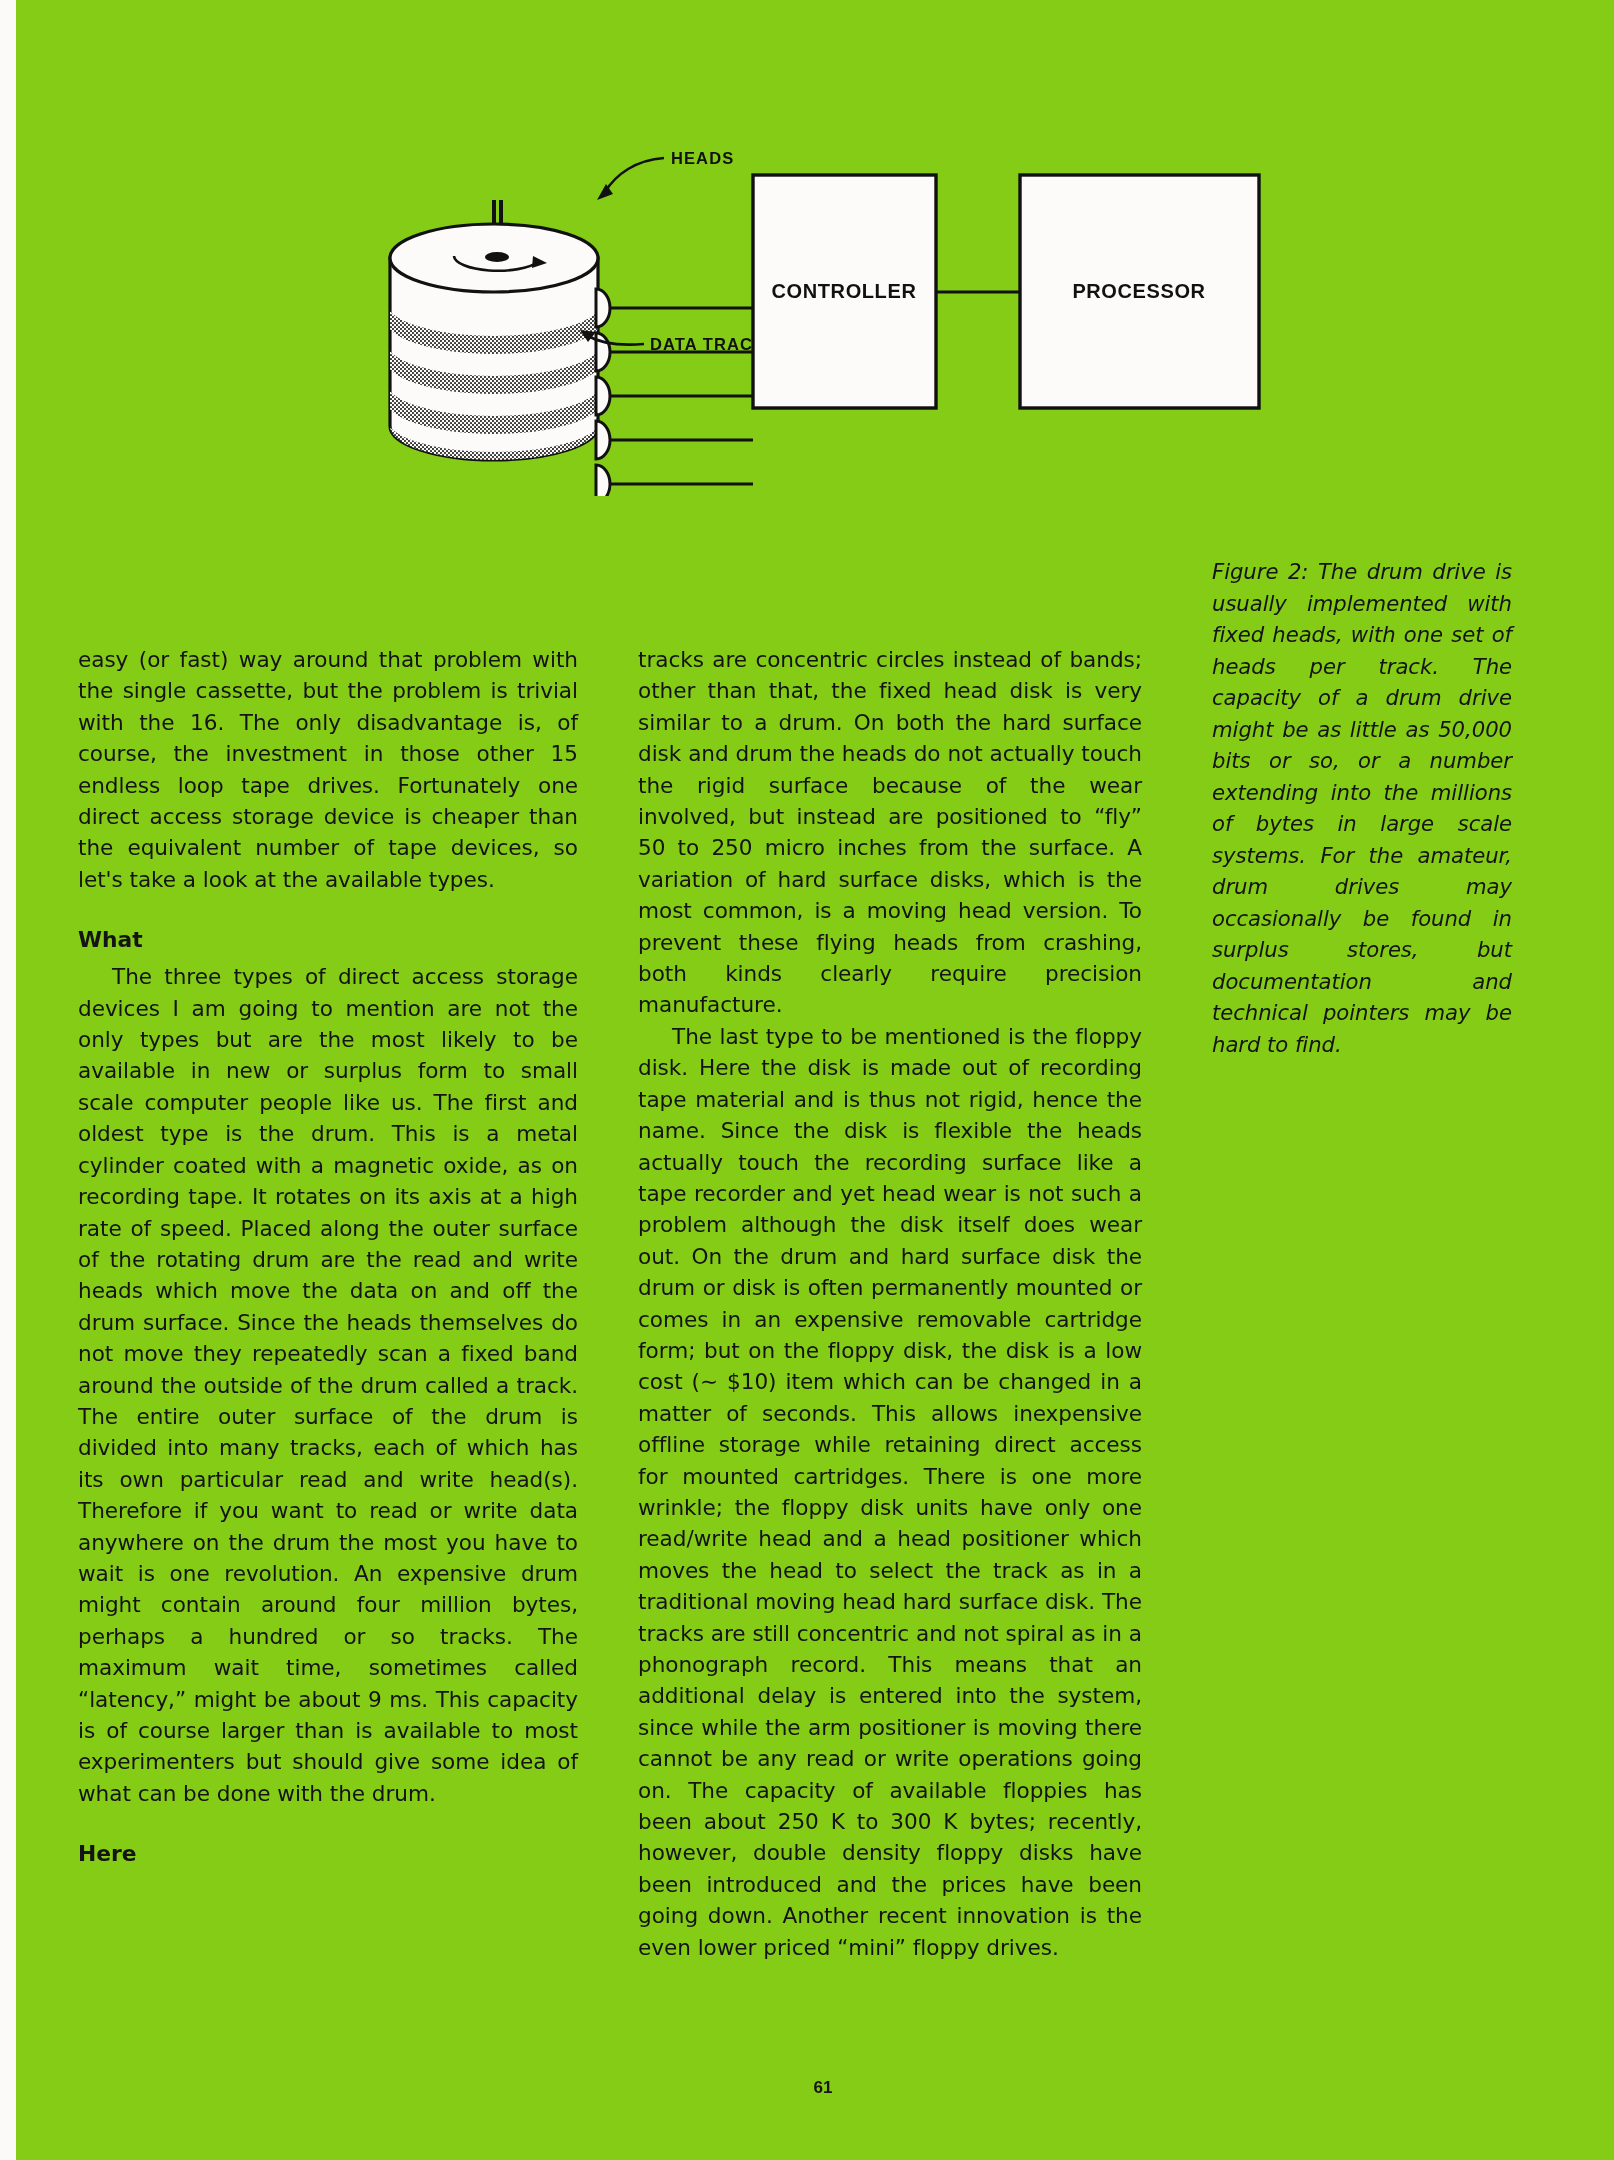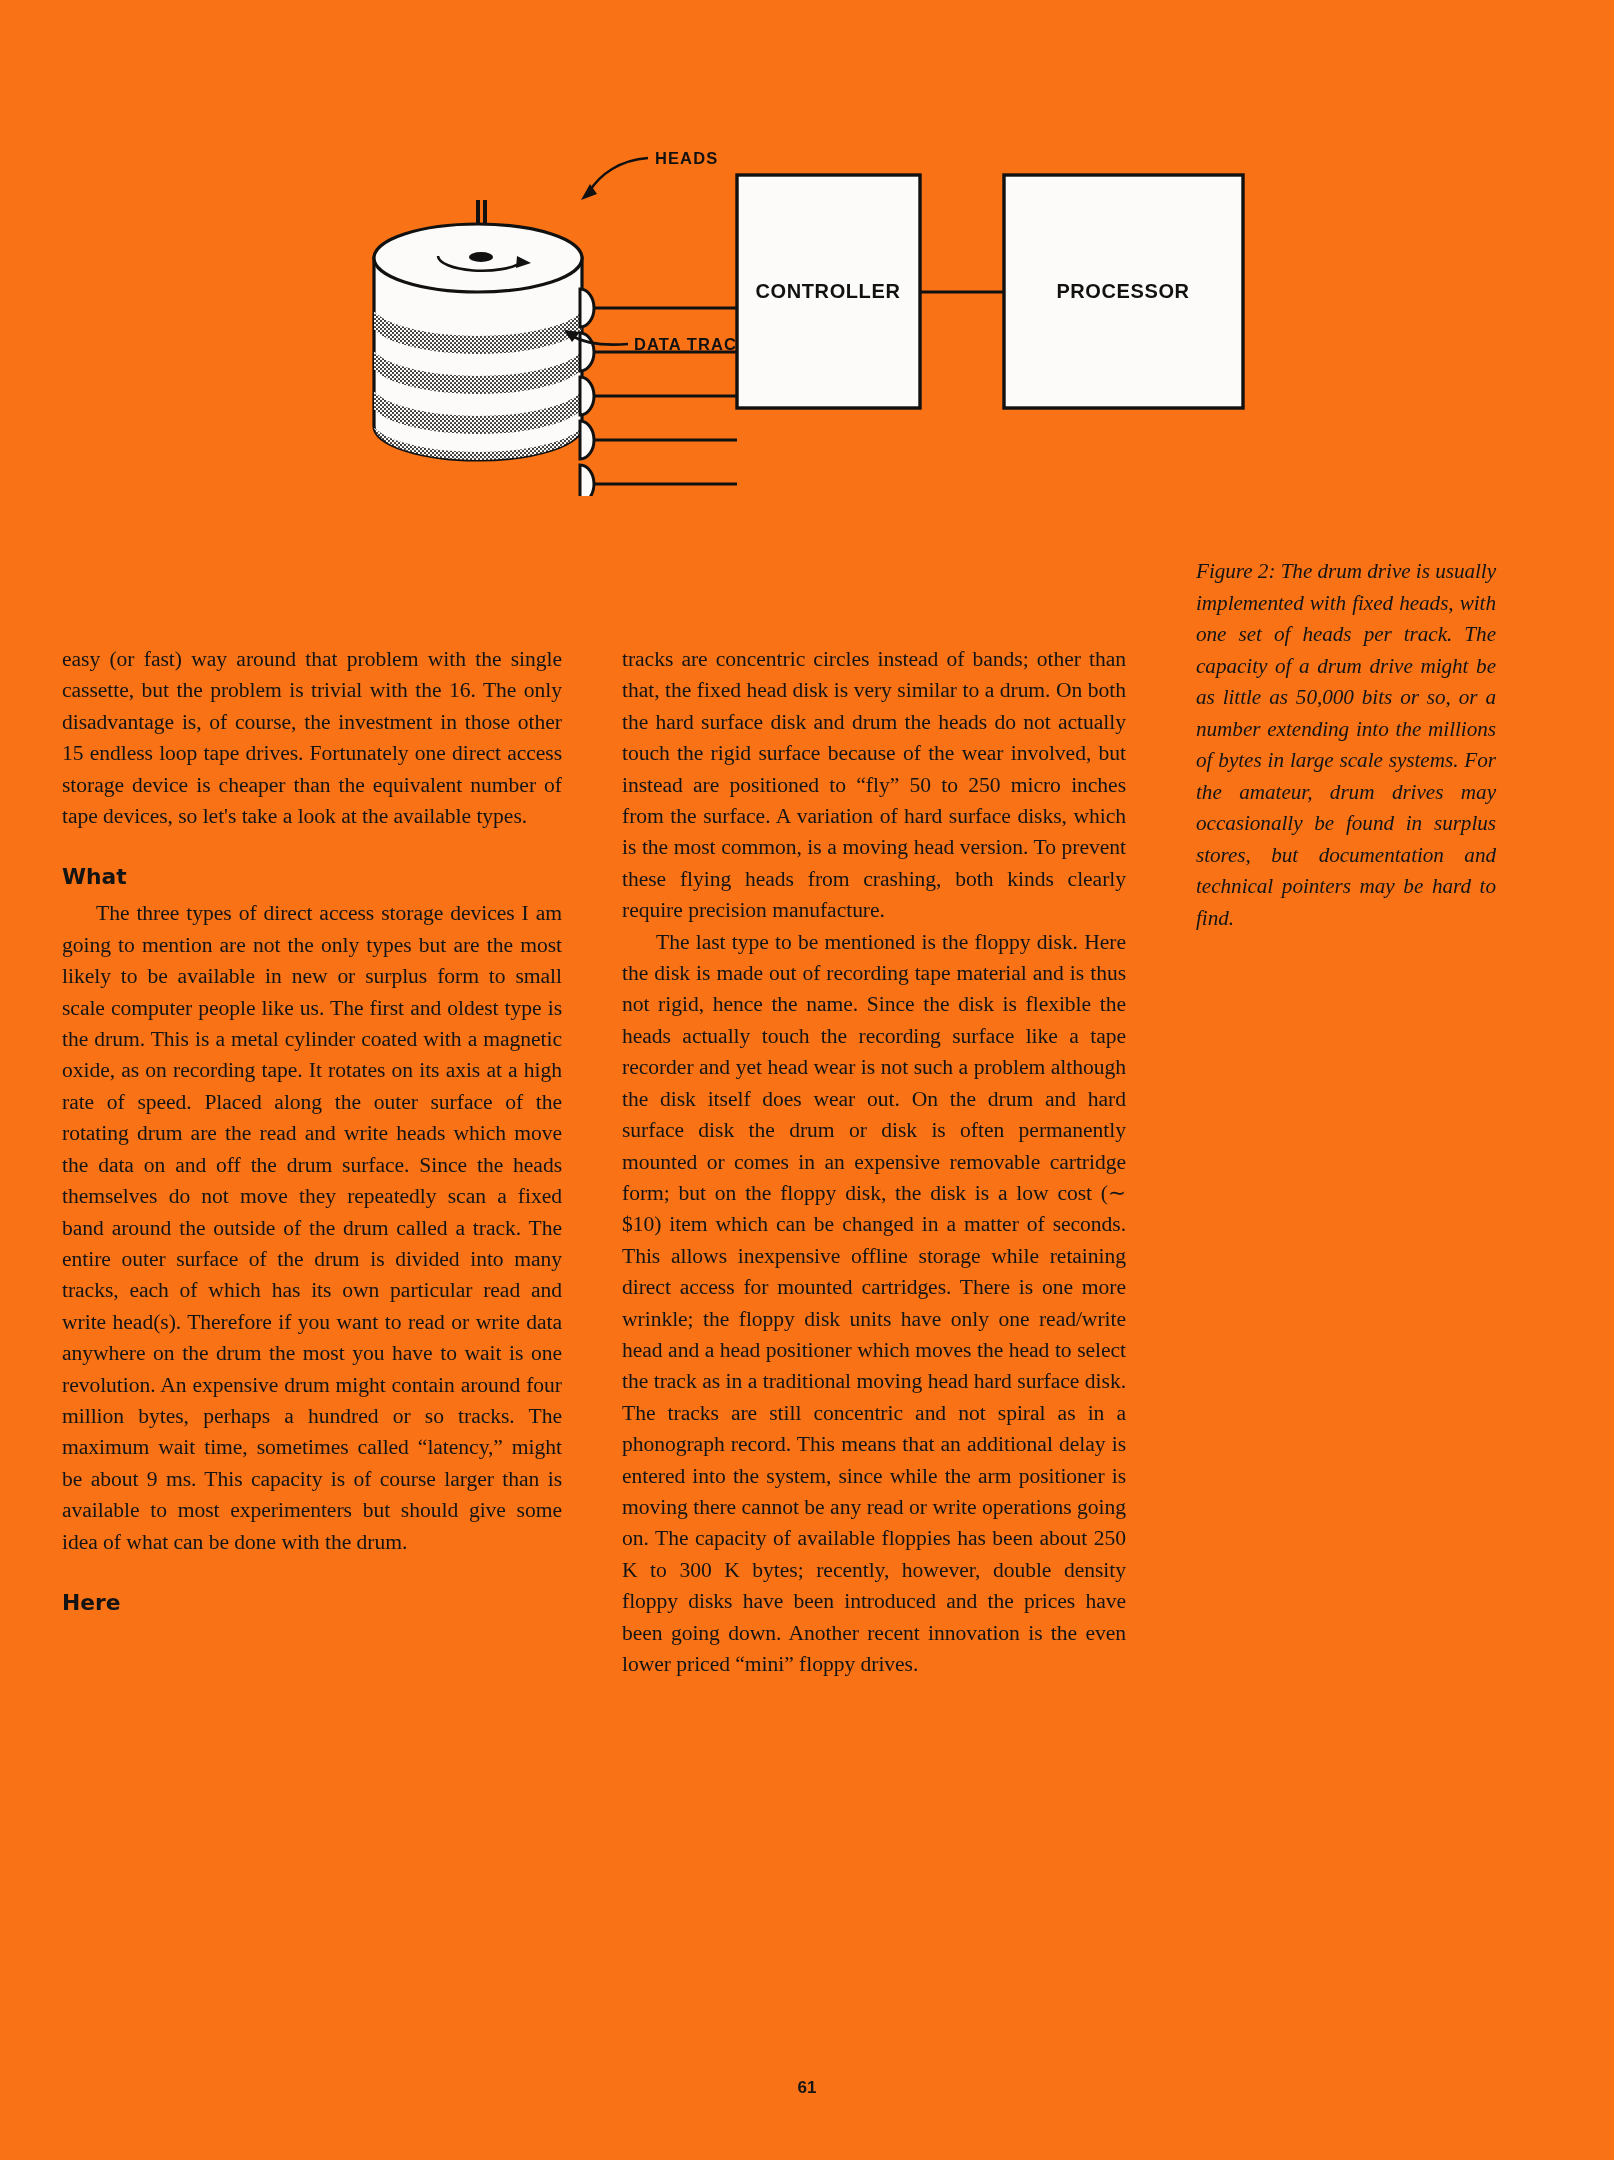--- a/index.html
+++ b/index.html
@@ -11,21 +11,22 @@
     width: 1614px;
     height: 2160px;
     position: relative;
     font-family: "DejaVu Sans", sans-serif;
     background: #fbfaf8;
     overflow: hidden;
   }
   .page {
     position: absolute;
     inset: 0;
-    background: #f97316;
+    background: #84cc16;
+    margin-left: 16px;
   }
 
   
   .figure-area {
     position: absolute;
     left: 0;
     top: 96px;
     width: 1614px;
     height: 400px;
   }
@@ -38,21 +39,20 @@
     color: #141414;
   }
   .col p {
     margin: 0;
     text-align: justify;
     text-justify: inter-word;
     font-size: 21.6px;
     line-height: 31.4px;
     letter-spacing: -0.05px;
     hyphens: none;
-    font-family: Liberation Serif, serif;
   }
   .col p.indent { text-indent: 34px; }
   .col h3 {
     margin: 0 0 6px 0;
     font-size: 21.8px;
     line-height: 30px;
     font-weight: bold;
   }
   .gap-sm { height: 30px; }
 

